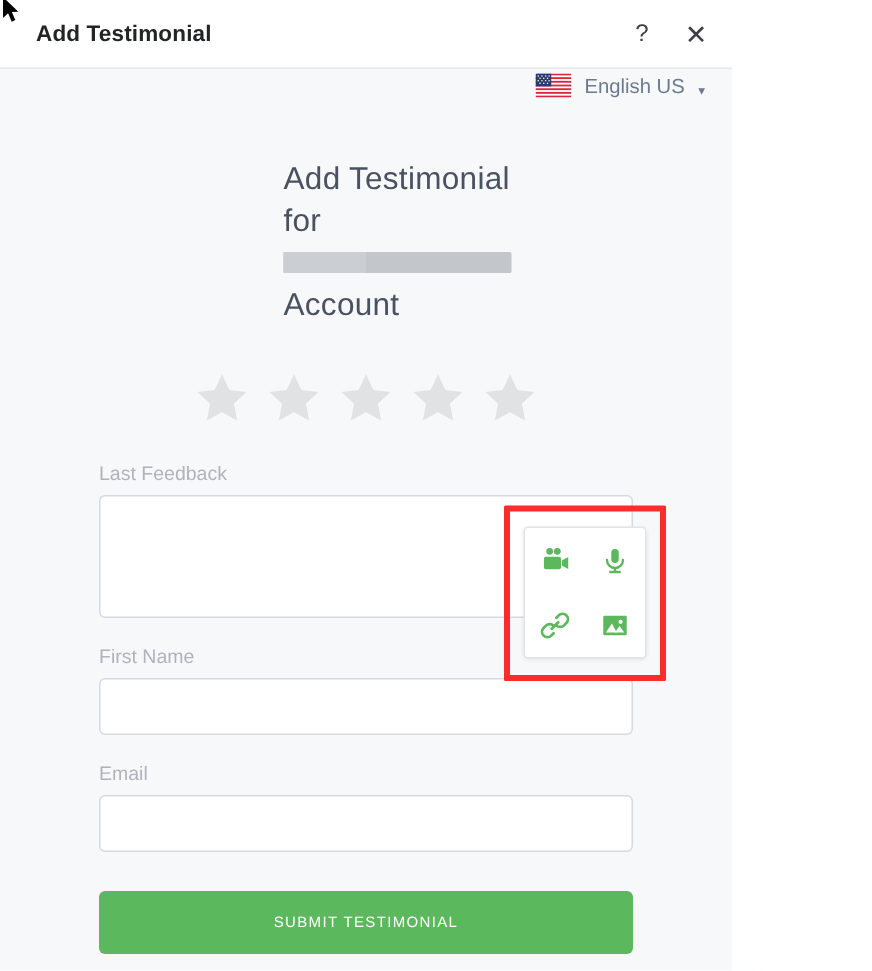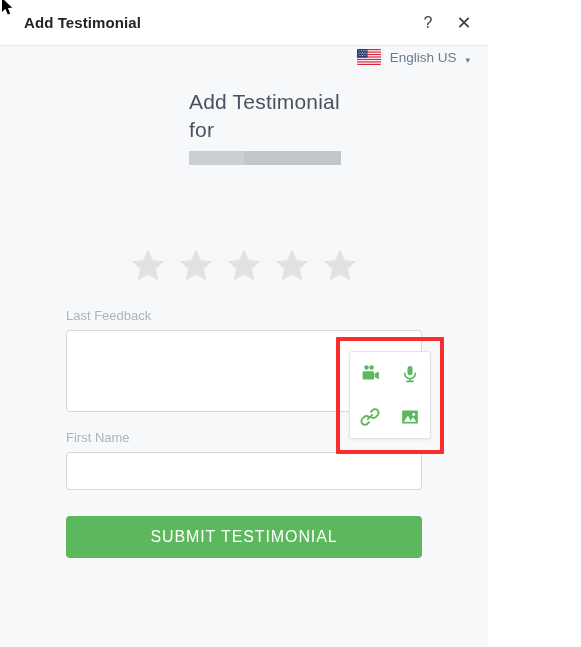--- a/index.html
+++ b/index.html
@@ -93,21 +93,21 @@
   .chev {
     font-size: 9px;
     color: #6b7a90;
     margin-top: 2px;
   }
 
   
   .heading-wrap {
     position: absolute;
     left: 0; right: 0;
-    top: 42px;
+    top: 60px;
     padding: 0 120px;
     text-align: left;
   }
   .heading {
     font-size: 21px;
     color: #4a5160;
     font-weight: normal;
     line-height: 28px;
     letter-spacing: .2px;
     margin: 0;
@@ -236,21 +236,21 @@
   .submit {
     display: block;
     width: 100%;
     margin-top: 26px;
     height: 42px;
     border: none;
     border-radius: 4px;
     background: #5cb85c;
     color: #ffffff;
     font-family: "Liberation Sans", sans-serif;
-    font-size: 16px;
+    font-size: 10px;
     letter-spacing: .9px;
     cursor: pointer;
   }
 </style>
 </head>
 <body>
 
 <div class="window">
 
   <div class="titlebar">
@@ -297,20 +297,21 @@
           <circle cx="8.0" cy="6.5" r=".5"></circle>
         </g>
       </svg>
       <span class="lang-label">English US</span>
       <span class="chev">▾</span>
     </div>
 
     <div class="heading-wrap">
       <div class="heading">Add Testimonial for</div>
       <div class="heading" style="padding-left:69px;"><span class="redact"></span></div>
+      <div class="heading">Account</div>
     </div>
 
     <div class="stars">
       <svg class="star" viewBox="0 0 24 24">
           <polygon points="12,2.2 15.1,8.8 22.3,9.7 17.0,14.6 18.4,21.7 12,18.2 5.6,21.7 7.0,14.6 1.7,9.7 8.9,8.8" fill="#e0e2e4"></polygon>
         </svg>
       <svg class="star" viewBox="0 0 24 24">
           <polygon points="12,2.2 15.1,8.8 22.3,9.7 17.0,14.6 18.4,21.7 12,18.2 5.6,21.7 7.0,14.6 1.7,9.7 8.9,8.8" fill="#e0e2e4"></polygon>
         </svg>
       <svg class="star" viewBox="0 0 24 24">
@@ -367,18 +368,22 @@
         <div class="annotation"></div>
       </div>
 
       <div class="row">
         <div class="col">
           <label class="field-label">First Name</label>
           <input class="text-input" type="text" placeholder="" style="">
         </div>
       </div>
 
+      <div class="email-block">
+        <label class="field-label">Email</label>
+        <input class="text-input" type="text" placeholder="" style="">
+      </div>
 
       <button class="submit">SUBMIT TESTIMONIAL</button>
 
     </div>
   </div>
 </div>
 
 </body></html>

